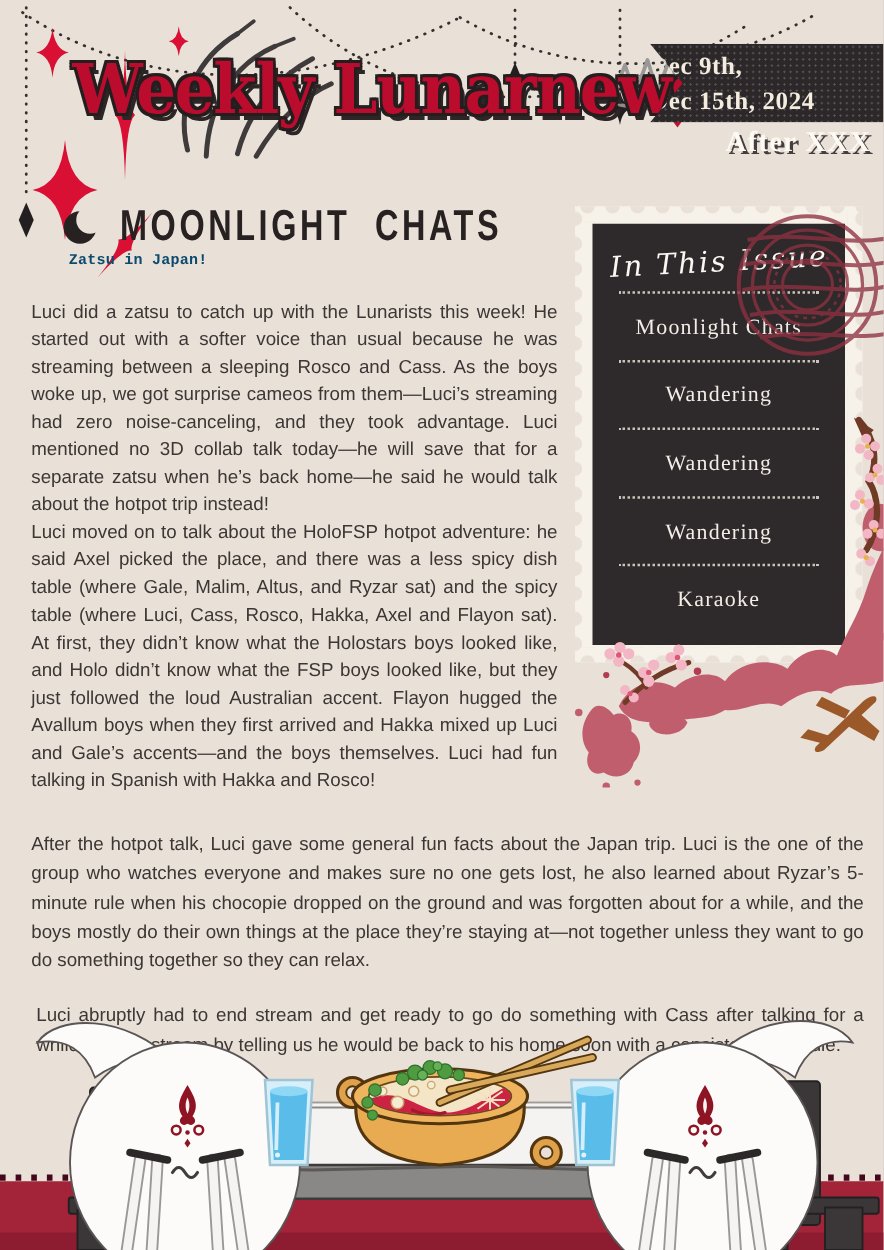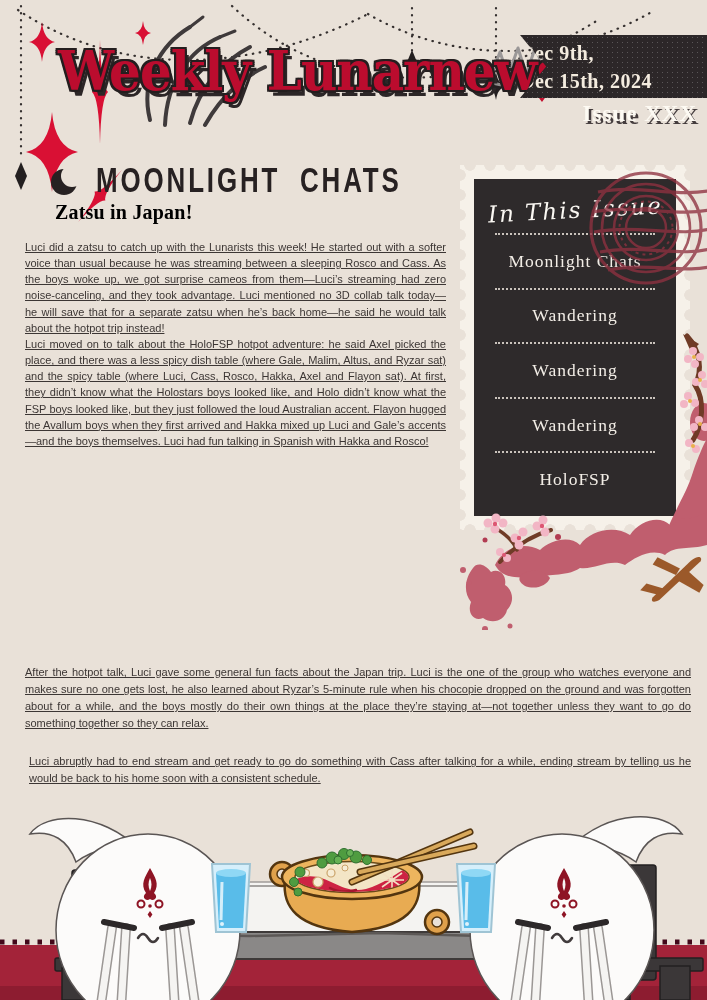--- a/index.html
+++ b/index.html
@@ -41,29 +41,29 @@
   }
 
   
   .section-head{left:50px;top:165px;display:flex;align-items:center;gap:14px}
   .section-head h1{
     margin:0;font-family:"Liberation Sans",sans-serif;font-weight:bold;
     font-size:27px;letter-spacing:3px;word-spacing:10px;color:#272122;
     transform:scale(.96,1.28);transform-origin:left center;white-space:nowrap;
   }
   .subtitle{
-    left:55px;top:201px;font-family:Liberation Serif, serif;font-weight:bold;
-    font-size:20px;color:#000000;letter-spacing:.2px;
+    left:55px;top:201px;font-family:Liberation Mono, monospace;font-weight:bold;
+    font-size:12px;color:#0c4a6e;letter-spacing:.2px;
   }
 
   
   .col-left{left:25px;top:239px;width:421px}
   .col-full{left:25px;top:664px;width:666px}
   .body-p{
-    margin:0;font-size:11px;line-height:1.47;text-align:justify;color:#3c3634;text-decoration:underline;
+    margin:0;font-size:15px;line-height:1.47;text-align:justify;color:#3c3634;
   }
   .body-p + .body-p{}
   .col-full .body-p{line-height:1.55}
   .col-full .body-p + .body-p{margin-top:21px;padding-left:4px}
 
   
   .stamp{
     left:460px;top:165px;width:230px;height:365px;box-sizing:border-box;
     background-color:#f6f1e9;
     background-image:
@@ -136,21 +136,21 @@
       <path d="M 8 32 C 2 24 0 20 4 17 C 7 15 8 18 8 20 C 8 18 9 15 12 17 C 16 20 14 24 8 32 Z" fill="#c3102f"></path>
     </g>
   </svg>
 
   <div class="abs masthead">Weekly Lunarnews</div>
 
   <div class="abs ribbon">
     <div>Dec 9th,</div>
     <div>Dec 15th, 2024</div>
   </div>
-  <div class="abs issue">Issue XXX</div>
+  <div class="abs issue">After XXX</div>
 
   <div class="abs section-head">
     <svg width="32" height="32" viewBox="0 0 32 32">
       <circle cx="14" cy="17" r="13" fill="#272122"></circle>
       <circle cx="22" cy="11" r="11" fill="#e9e1d8"></circle>
     </svg>
     <h1>MOONLIGHT CHATS</h1>
   </div>
   <div class="abs subtitle">Zatsu in Japan!</div>
 
@@ -169,21 +169,21 @@
       <div class="toc-title">In This Issue</div>
       <div class="toc-sep"></div>
       <div class="toc-item">Moonlight Chats</div>
       <div class="toc-sep"></div>
       <div class="toc-item">Wandering</div>
       <div class="toc-sep"></div>
       <div class="toc-item">Wandering</div>
       <div class="toc-sep"></div>
       <div class="toc-item">Wandering</div>
       <div class="toc-sep"></div>
-      <div class="toc-item">HoloFSP</div>
+      <div class="toc-item">Karaoke</div>
     </div>
   </div>
 
   <svg class="abs postmark" width="135" height="165" viewBox="0 0 135 165">
     <g fill="none" stroke="#8f3140" opacity="0.78">
       <circle cx="68" cy="66" r="55" stroke-width="3.2"></circle>
       <circle cx="68" cy="66" r="44" stroke-width="2.6"></circle>
       <circle cx="68" cy="66" r="32" stroke-width="2.6"></circle>
       <circle cx="68" cy="66" r="20" stroke-width="2.4"></circle>
       <circle cx="68" cy="66" r="26.5" stroke-width="2" stroke-dasharray="3 4"></circle>

